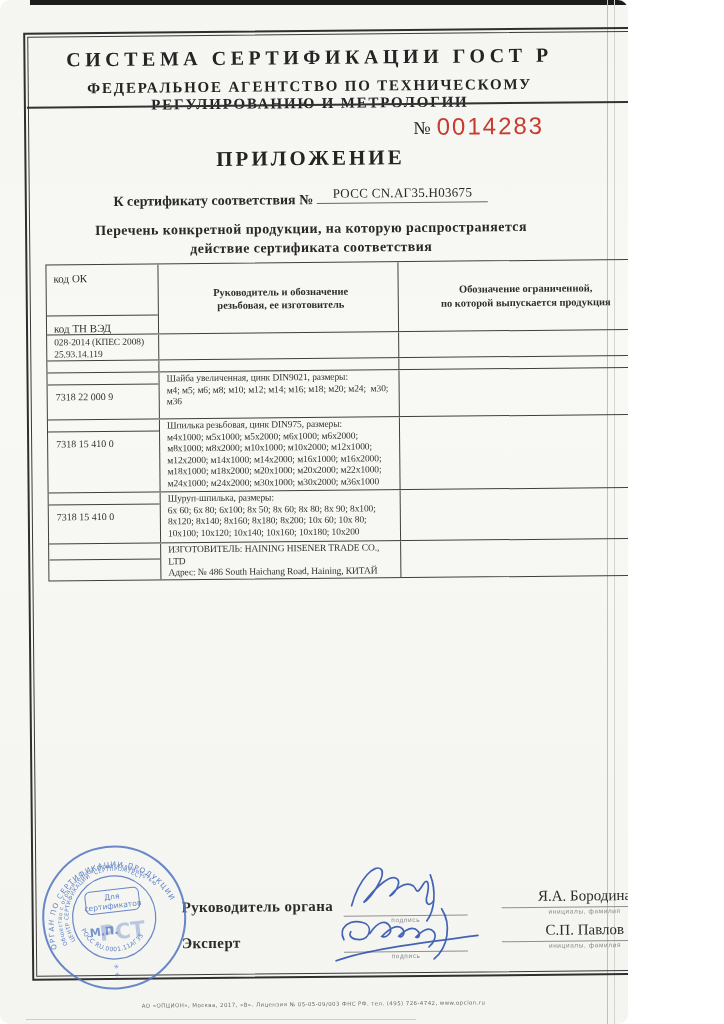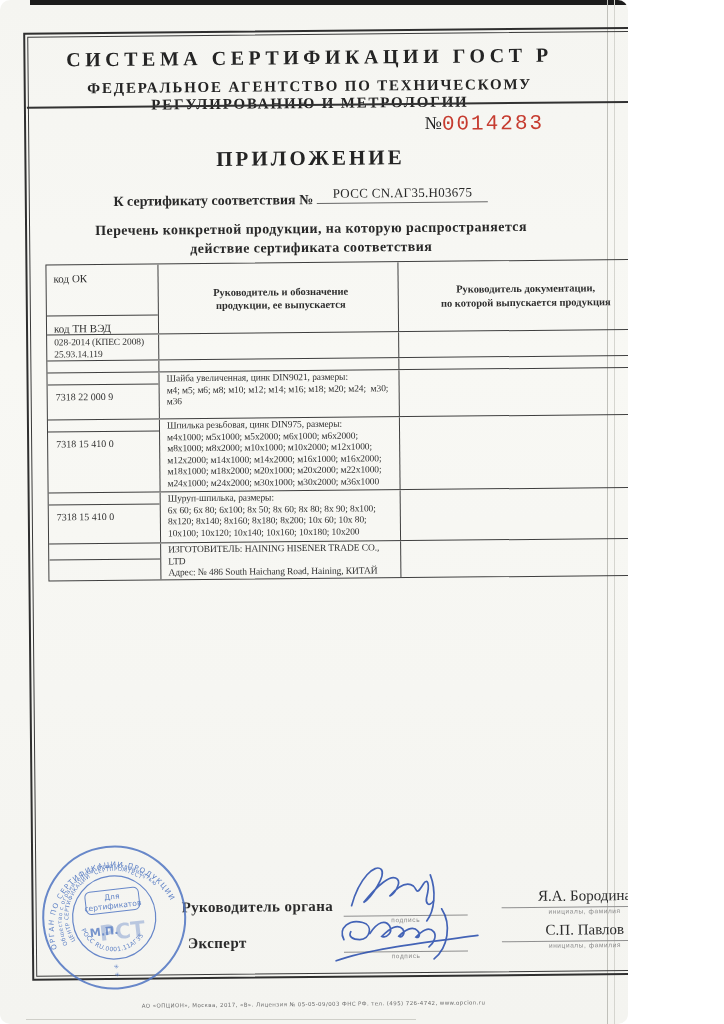--- a/index.html
+++ b/index.html
@@ -15,22 +15,22 @@
   .frame-outer{position:absolute;left:28px;top:30px;width:668px;height:948px;border:2px solid #2f2f2f;box-sizing:border-box;}
   .frame-inner{position:absolute;inset:2px;border:1px solid #3a3a3a;}
 
   .sys-title{position:absolute;left:40px;right:40px;top:46px;text-align:center;
              font-size:20px;font-weight:bold;letter-spacing:4.5px;color:#242424;}
   .agency{position:absolute;left:34px;right:34px;top:78px;text-align:center;
           font-size:15px;font-weight:bold;letter-spacing:1.8px;color:#242424;}
   .header-rule{position:absolute;left:31px;width:662px;top:104px;height:2px;background:#323232;}
 
   .number-block{position:absolute;top:114px;right:80px;font-size:18px;color:#222;}
-  .number-block .digits{font-family:Liberation Mono, monospace;font-size:21px;letter-spacing:2px;
-                        color:#c63c30;vertical-align:-1px;}
+  .number-block .digits{font-family:Liberation Sans, sans-serif;font-size:24px;letter-spacing:2px;
+                        color:#c63c30;vertical-align:-1px;margin-left:6px;}
 
   .doc-title{position:absolute;left:0;right:0;top:146px;text-align:center;
              font-size:21px;font-weight:bold;letter-spacing:3px;color:#242424;}
   .cert-line{position:absolute;left:0;right:20px;top:192px;text-align:center;font-size:14px;font-weight:bold;color:#2a2a2a;}
   .cert-num{display:inline-block;font-weight:normal;font-size:13px;border-bottom:1px solid #666;
             padding:0 16px 1px 16px;transform:translateY(-6px);letter-spacing:0.3px;}
   .subtitle{position:absolute;left:0;right:0;top:219px;text-align:center;font-size:14px;font-weight:bold;
             line-height:19px;color:#282828;letter-spacing:0.4px;}
 
   
@@ -51,21 +51,21 @@
        font-size:10.5px;line-height:13.5px;font-weight:bold;text-align:center;color:#2e2e2e;}
   .tline{white-space:pre;font-size:9.5px;line-height:11.5px;letter-spacing:-0.1px;display:block;}
   .codecell{display:flex;flex-direction:column;padding:0;}
   .codesub{height:11px;border-bottom:1px solid #3f3f3f;}
   .codesub-tall{height:15px;border-bottom:1px solid #3f3f3f;}
   .codeval{flex:1;padding:6px 0 0 8px;font-size:10px;}
   .okpcell{padding:2px 0 0 7px;}
 
   
   .role1{position:absolute;left:178px;top:898px;font-size:15px;font-weight:bold;letter-spacing:0.4px;}
-  .role2{position:absolute;left:184px;top:934px;font-size:15px;font-weight:bold;letter-spacing:0.4px;}
+  .role2{position:absolute;left:178px;top:934px;font-size:15px;font-weight:bold;letter-spacing:0.4px;}
   .sigline{position:absolute;width:124px;text-align:center;}
   .sigline .line{border-top:1px solid #8f8f8f;margin-top:16px;}
   .sigline .cap{font-size:6.5px;color:#8a8a8a;letter-spacing:0.6px;font-family:"Liberation Sans",sans-serif;}
   .sigline1{left:340px;top:900px;}
   .sigline2{left:340px;top:936px;}
   .nameblock{position:absolute;left:498px;width:166px;text-align:center;}
   .nameblock .nm{font-size:15px;color:#2c2c2c;}
   .nameblock .line{border-top:1px solid #8f8f8f;margin-top:2px;}
   .nameblock .cap{font-size:6.5px;color:#8a8a8a;letter-spacing:0.6px;font-family:"Liberation Sans",sans-serif;}
   .nameblock1{top:890px;} .nameblock2{top:924px;}
@@ -114,24 +114,24 @@
 
     <div class="ptable">
 
       <div class="trow rhead">
         <div class="tc tc1 hc1">
           <div class="hc1-top">код ОК</div>
           <div class="hc1-bot">код ТН ВЭД</div>
         </div>
         <div class="tc tc2 hcc">
           <span>Руководитель и обозначение</span>
-          <span>продукции, ее выпускается</span>
+          <span>резьбовая, ее изготовитель</span>
         </div>
         <div class="tc tc3 hcc">
-          <span>Руководитель документации,</span>
+          <span>Обозначение ограниченной,</span>
           <span>по которой выпускается продукция</span>
         </div>
       </div>
 
       <div class="trow rh1">
         <div class="tc tc1 okpcell">
           <span class="tline">028-2014 (КПЕС 2008)</span>
           <span class="tline">25.93.14.119</span>
         </div>
         <div class="tc tc2"></div>

